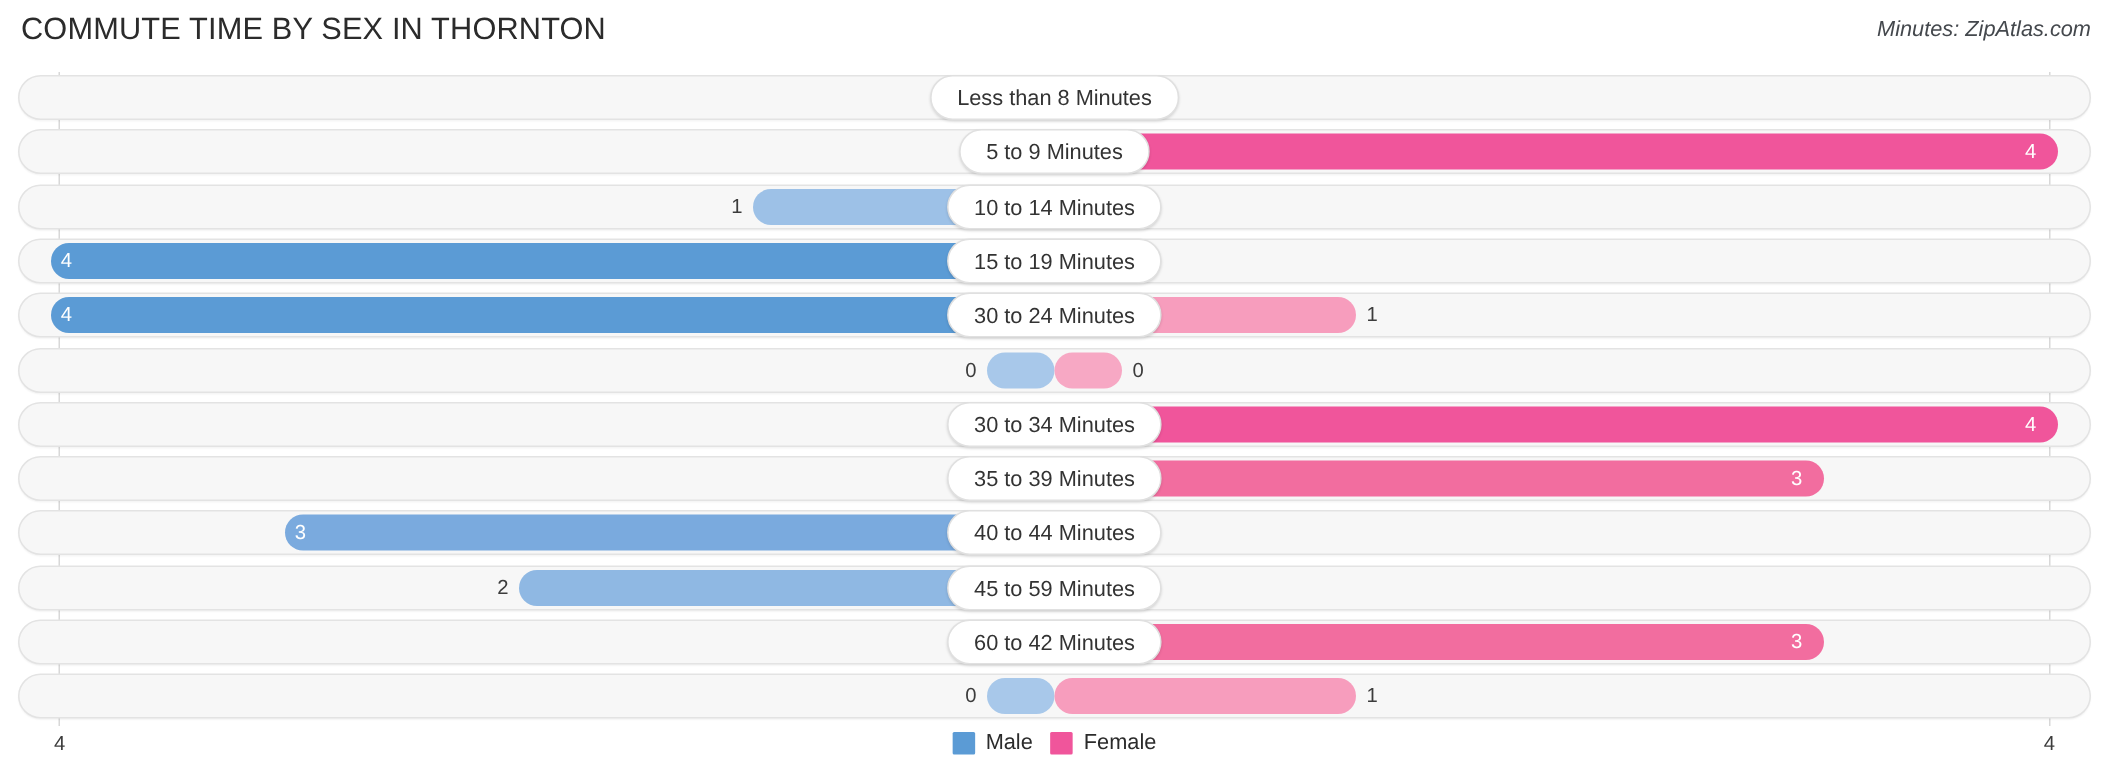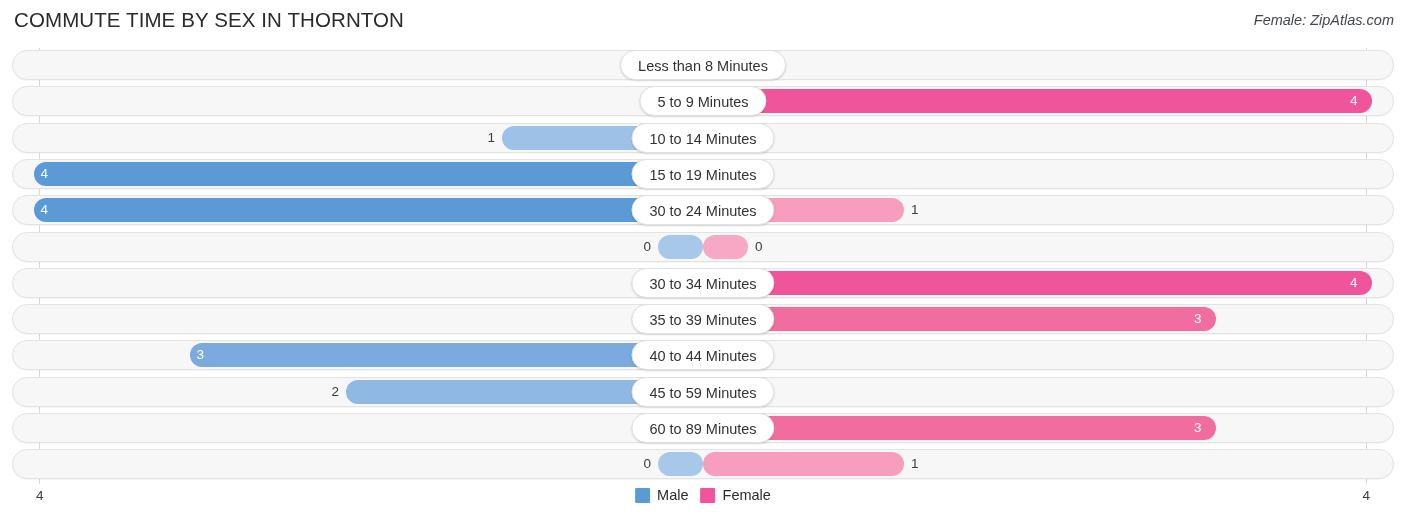--- a/index.html
+++ b/index.html
@@ -162,21 +162,21 @@
     color: #2b2b2b;
   }
 </style>
 </head>
 <body>
 
 <div id="chart-root">
 
   <div id="chart-title">COMMUTE TIME BY SEX IN THORNTON</div>
 
-  <div id="chart-source">Female: ZipAtlas.com</div>
+  <div id="chart-source">Minutes: ZipAtlas.com</div>
 
   <div id="plot">
     <div class="axis-line" id="axis-left"></div>
     <div class="axis-line" id="axis-right"></div>
 
   <div class="row" style="top: 2px;">
         <div class="track"></div>
         <div class="bar bar-male" style="width: 45px; background: rgb(168, 200, 234);"></div>
         <div class="val val-out val-male-out" style="right: 743px;">0</div>
         <div class="bar bar-female" style="width: 45px; background: rgb(247, 168, 196);"></div>
@@ -253,21 +253,21 @@
         <div class="bar bar-female" style="width: 45px; background: rgb(247, 168, 196);"></div>
         <div class="val val-out val-female-out" style="left: 743px;">0</div>
         <div class="center-pill">45 to 59 Minutes</div>
       </div>
       <div class="row" style="top: 365px;">
         <div class="track"></div>
         <div class="bar bar-male" style="width: 45px; background: rgb(168, 200, 234);"></div>
         <div class="val val-out val-male-out" style="right: 743px;">0</div>
         <div class="bar bar-female" style="width: 513px; background: rgb(242, 109, 159);"></div>
         <div class="val val-in" style="left: 1182px;">3</div>
-        <div class="center-pill">60 to 89 Minutes</div>
+        <div class="center-pill">60 to 42 Minutes</div>
       </div>
       <div class="row" style="top: 401.3px;">
         <div class="track"></div>
         <div class="bar bar-male" style="width: 45px; background: rgb(168, 200, 234);"></div>
         <div class="val val-out val-male-out" style="right: 743px;">0</div>
         <div class="bar bar-female" style="width: 201px; background: rgb(247, 157, 189);"></div>
         <div class="val val-out val-female-out" style="left: 899px;">1</div>
       </div>
     </div>
 

